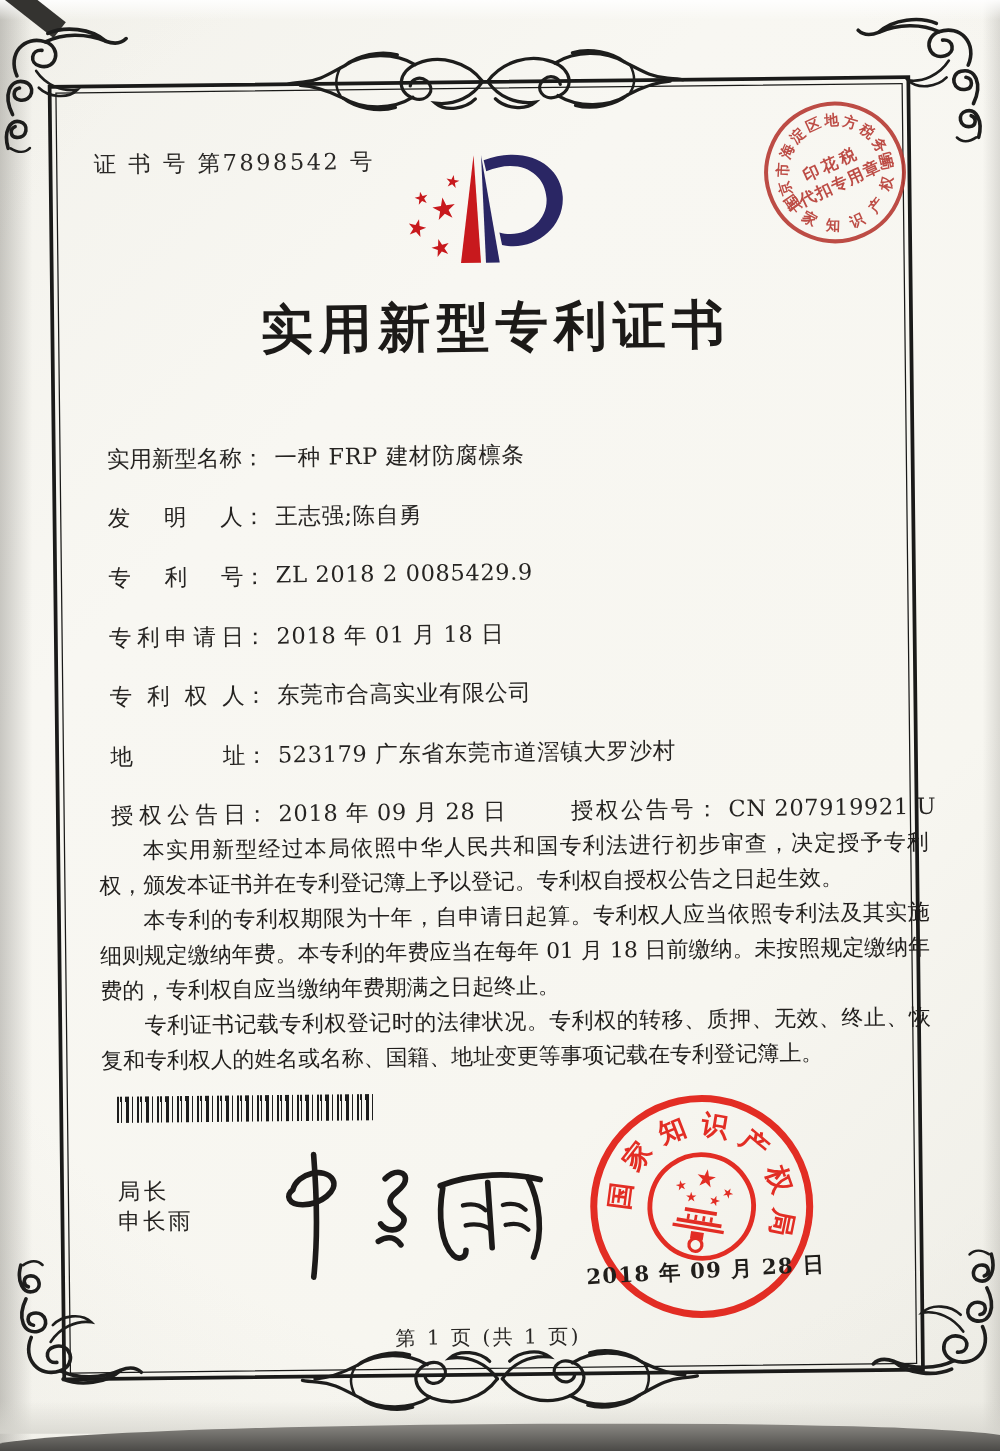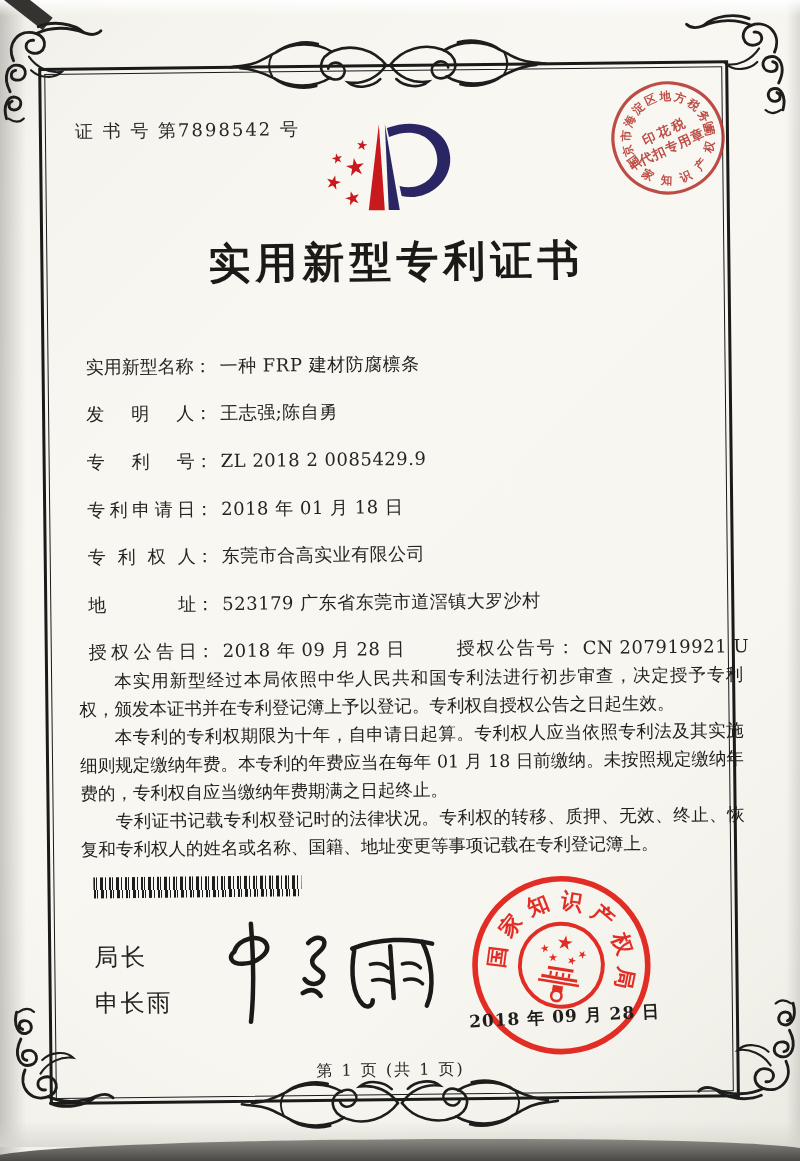--- a/index.html
+++ b/index.html
@@ -36,22 +36,22 @@
   .grant-right{position:absolute;left:368px;top:0;height:100%;display:flex;align-items:center;}
   .grant-right .glabel{letter-spacing:2px;}
 
   .paras{position:absolute;left:78px;top:664px;width:664px;font-size:17.5px;line-height:28px;text-align:justify;color:#201e1c;}
   .paras p{margin:0;text-indent:2em;}
 
   .barcode{position:absolute;left:90px;top:874px;width:208px;height:21px;
     background:
       repeating-linear-gradient(90deg,#1d1d1d 0 2px,transparent 2px 3px,#1d1d1d 3px 4px,transparent 4px 7px,#1d1d1d 7px 10px,transparent 10px 12px,#1d1d1d 12px 13px,transparent 13px 16px);}
 
-  .signer{position:absolute;left:90px;top:938px;font-size:24px;letter-spacing:3px;}
-  .signer .line2{margin-top:14px;letter-spacing:2px;}
+  .signer{position:absolute;left:90px;top:938px;font-size:18px;letter-spacing:3px;}
+  .signer .line2{letter-spacing:2px;}
   .signature-svg{position:absolute;left:200px;top:912px;}
 
   .tax-stamp{position:absolute;left:604px;top:72px;opacity:.88;}
   .office-seal{position:absolute;left:462px;top:872px;opacity:.95;}
   .seal-date{position:absolute;left:464px;top:1007px;width:190px;font-size:17px;font-weight:600;color:#201e1b;letter-spacing:1px;transform:rotate(-2.5deg);white-space:nowrap;}
 
   .footer{position:absolute;left:0;right:30px;top:1060px;text-align:center;font-size:16px;letter-spacing:2px;color:#2a2826;}
 
   svg text{font-family:"DejaVu Serif","Liberation Serif",serif;}
 </style>

